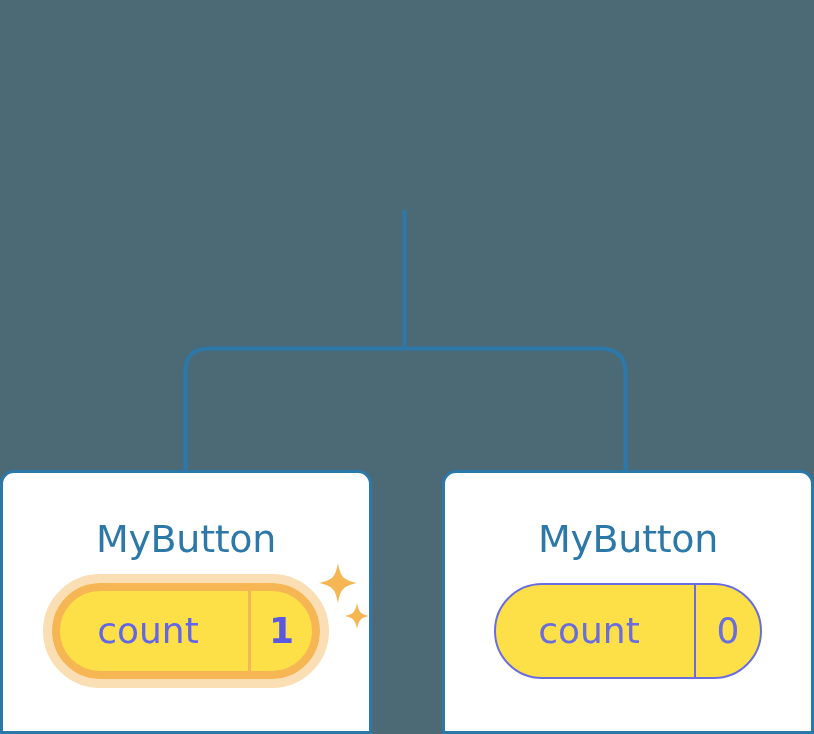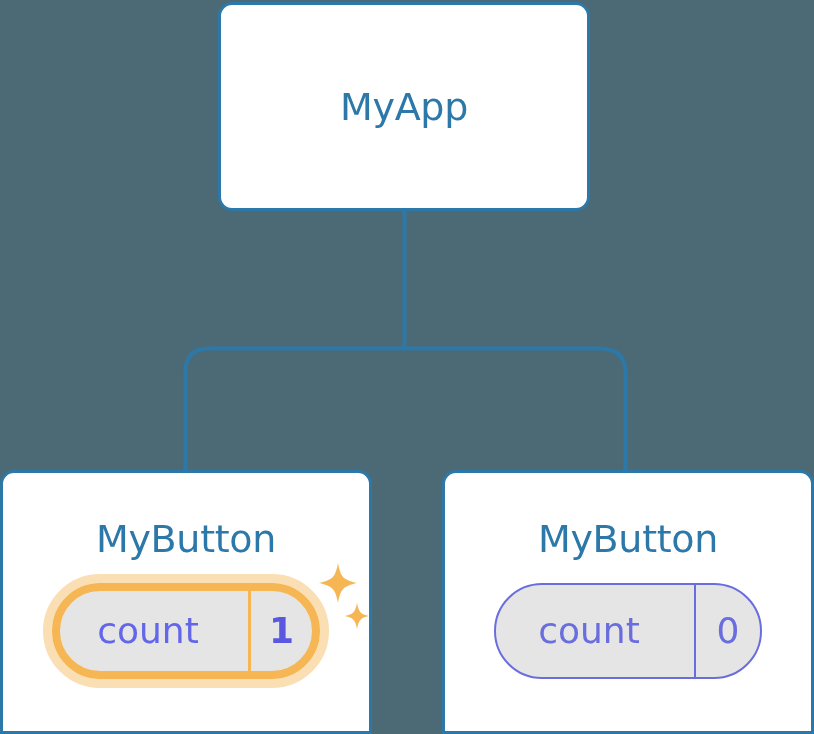--- a/index.html
+++ b/index.html
@@ -87,21 +87,21 @@
     align-items: center;
     justify-content: center;
   }
 
   .pill {
     position: relative;
     display: flex;
     align-items: stretch;
     box-sizing: border-box;
     border-radius: 999px;
-    background: #e5e5e5;
+    background: #fde047;
     overflow: hidden;
     gap: 12px;
   }
 
   .pill-key, .pill-val {
     display: flex;
     align-items: center;
     justify-content: center;
     line-height: 1;
     white-space: nowrap;
@@ -178,23 +178,20 @@
 <div id="root">
 
   <svg id="connectors" viewBox="0 0 814 734" width="814" height="734" aria-hidden="true">
 
     <path d="M404.5 210 L404.5 348.5" fill="none" stroke="#2c78a8" stroke-width="4"></path>
 
     <path d="M185.5 470 L185.5 372 Q185.5 348.5 209 348.5
              L600 348.5 Q625.5 348.5 625.5 373 L625.5 470" fill="none" stroke="#2c78a8" stroke-width="4" stroke-linecap="butt" stroke-linejoin="round"></path>
   </svg>
 
-  <div class="card" id="app-card">
-    <div class="card-title">MyApp</div>
-  </div>
 
   <div class="card" id="button-card-left">
     <div class="card-title">MyButton</div>
 
     <div class="pill-wrap">
       <div class="pill-glow"></div>
 
       <div class="pill active">
         <div class="pill-key">count</div>
         <div class="pill-val">1</div>

